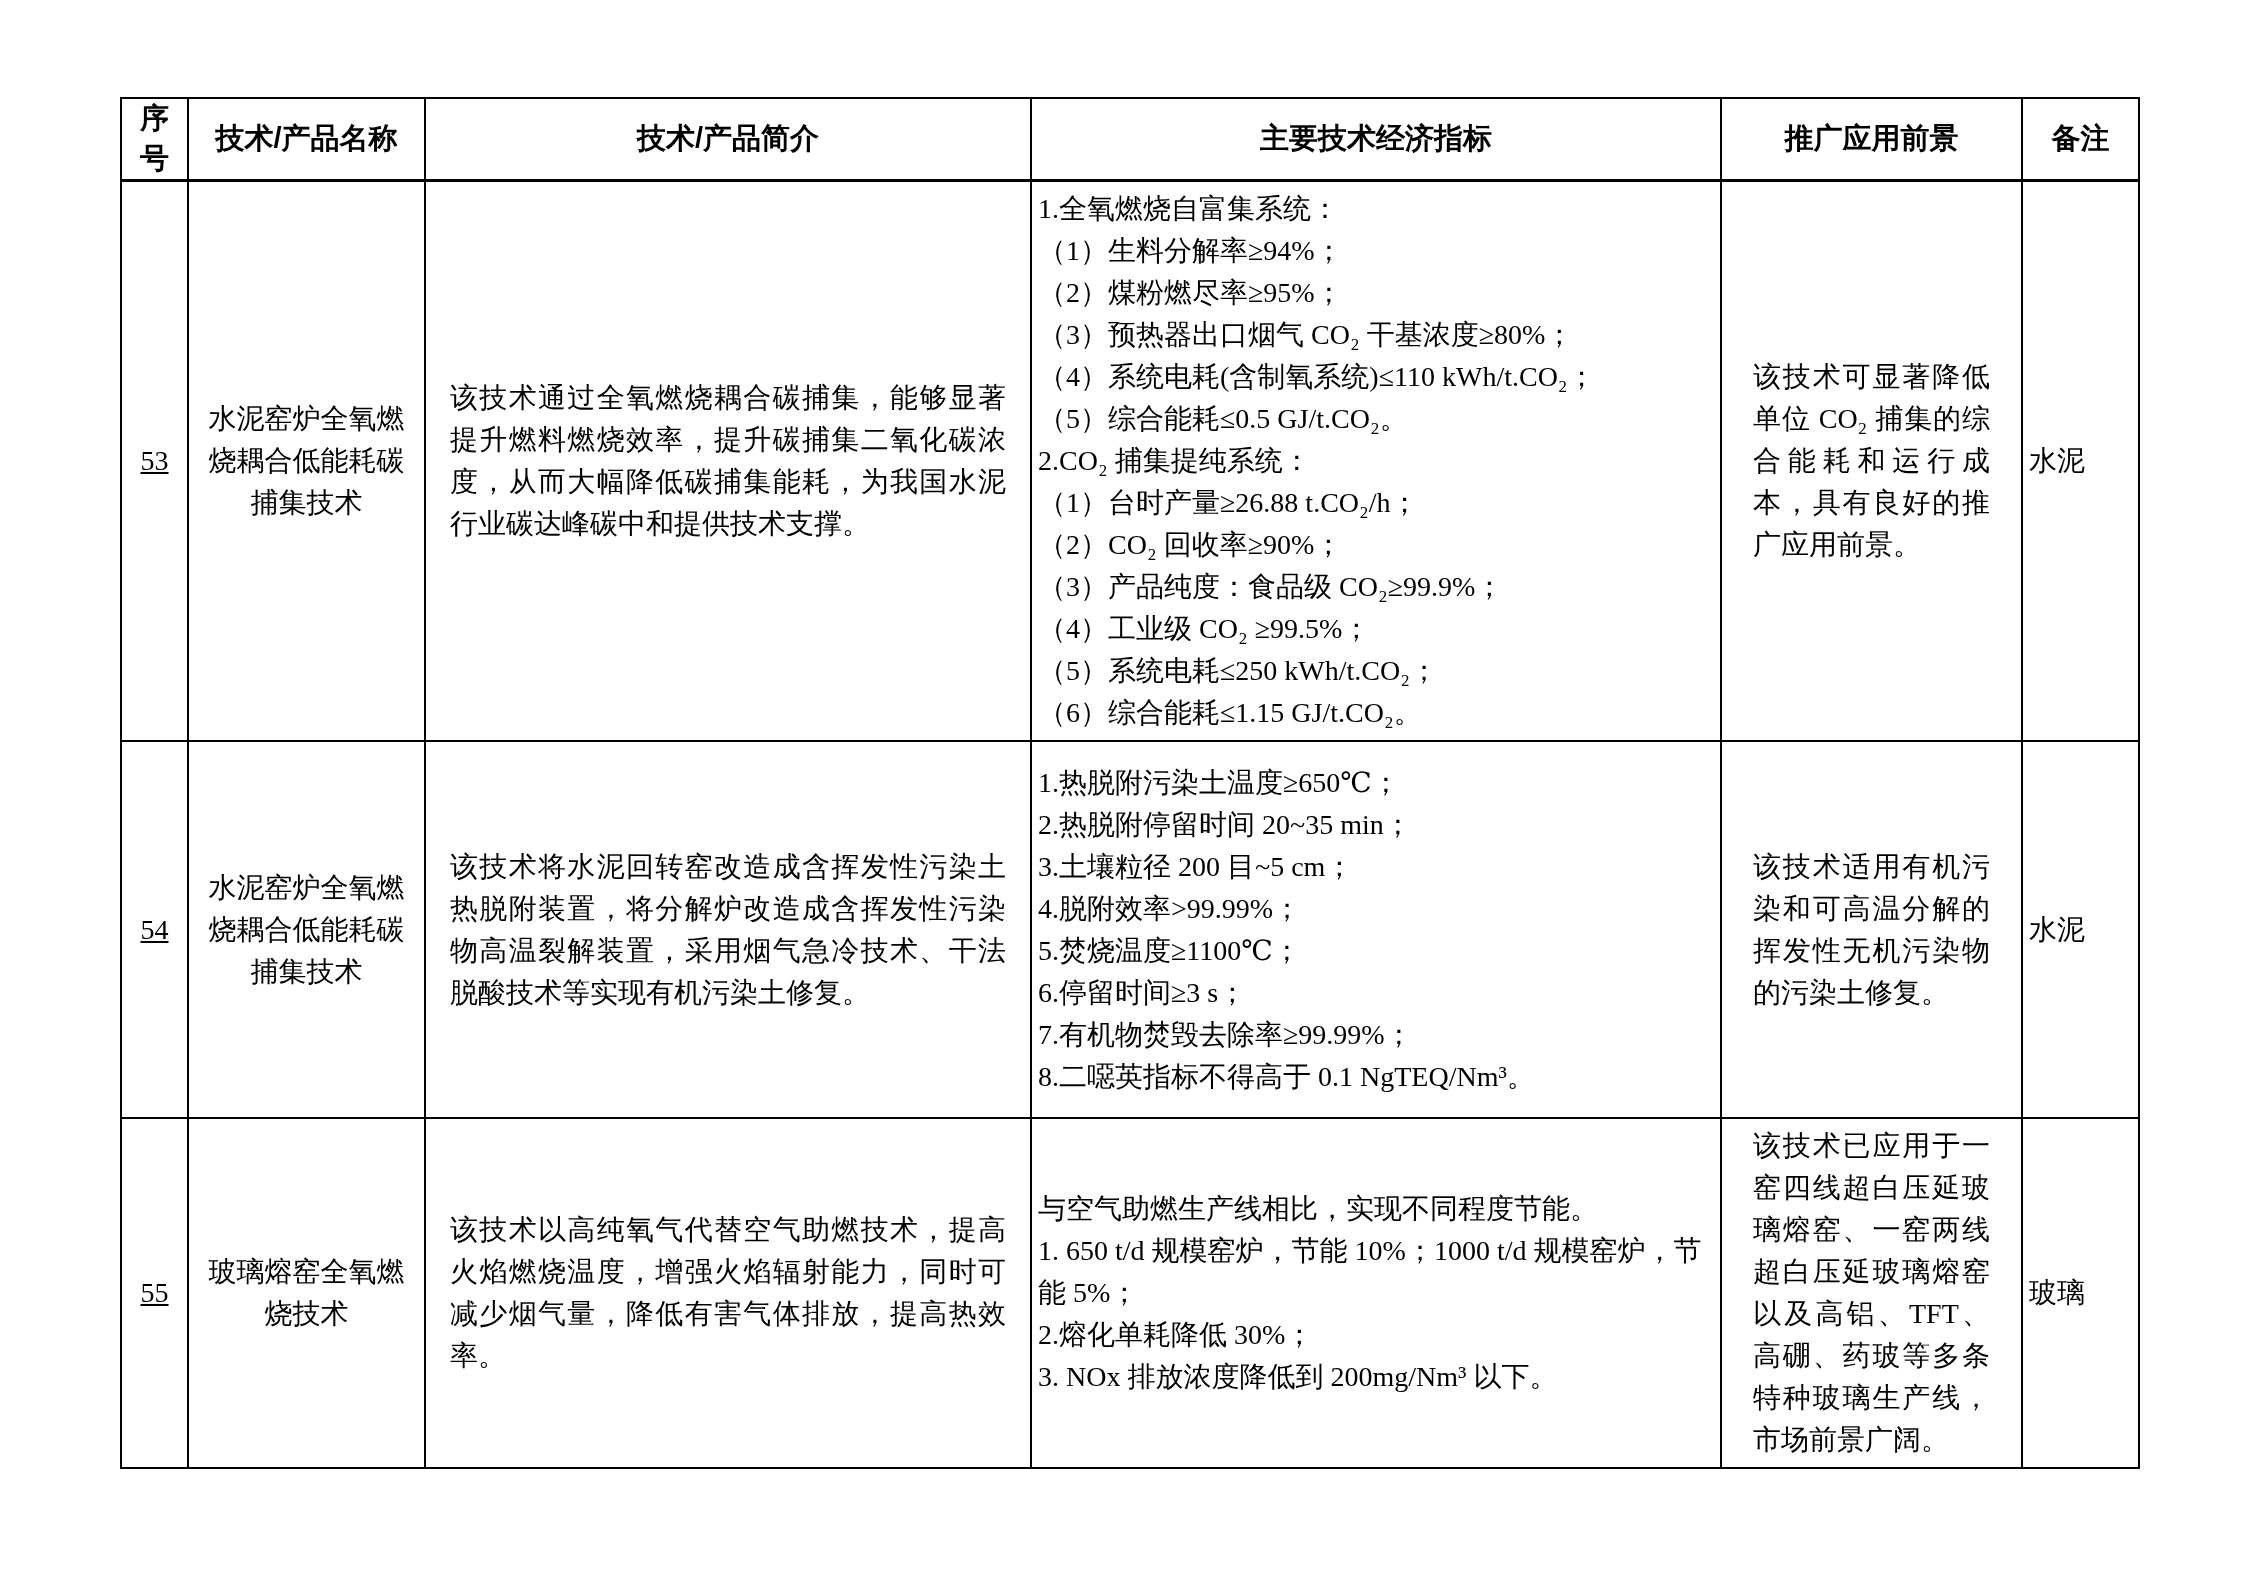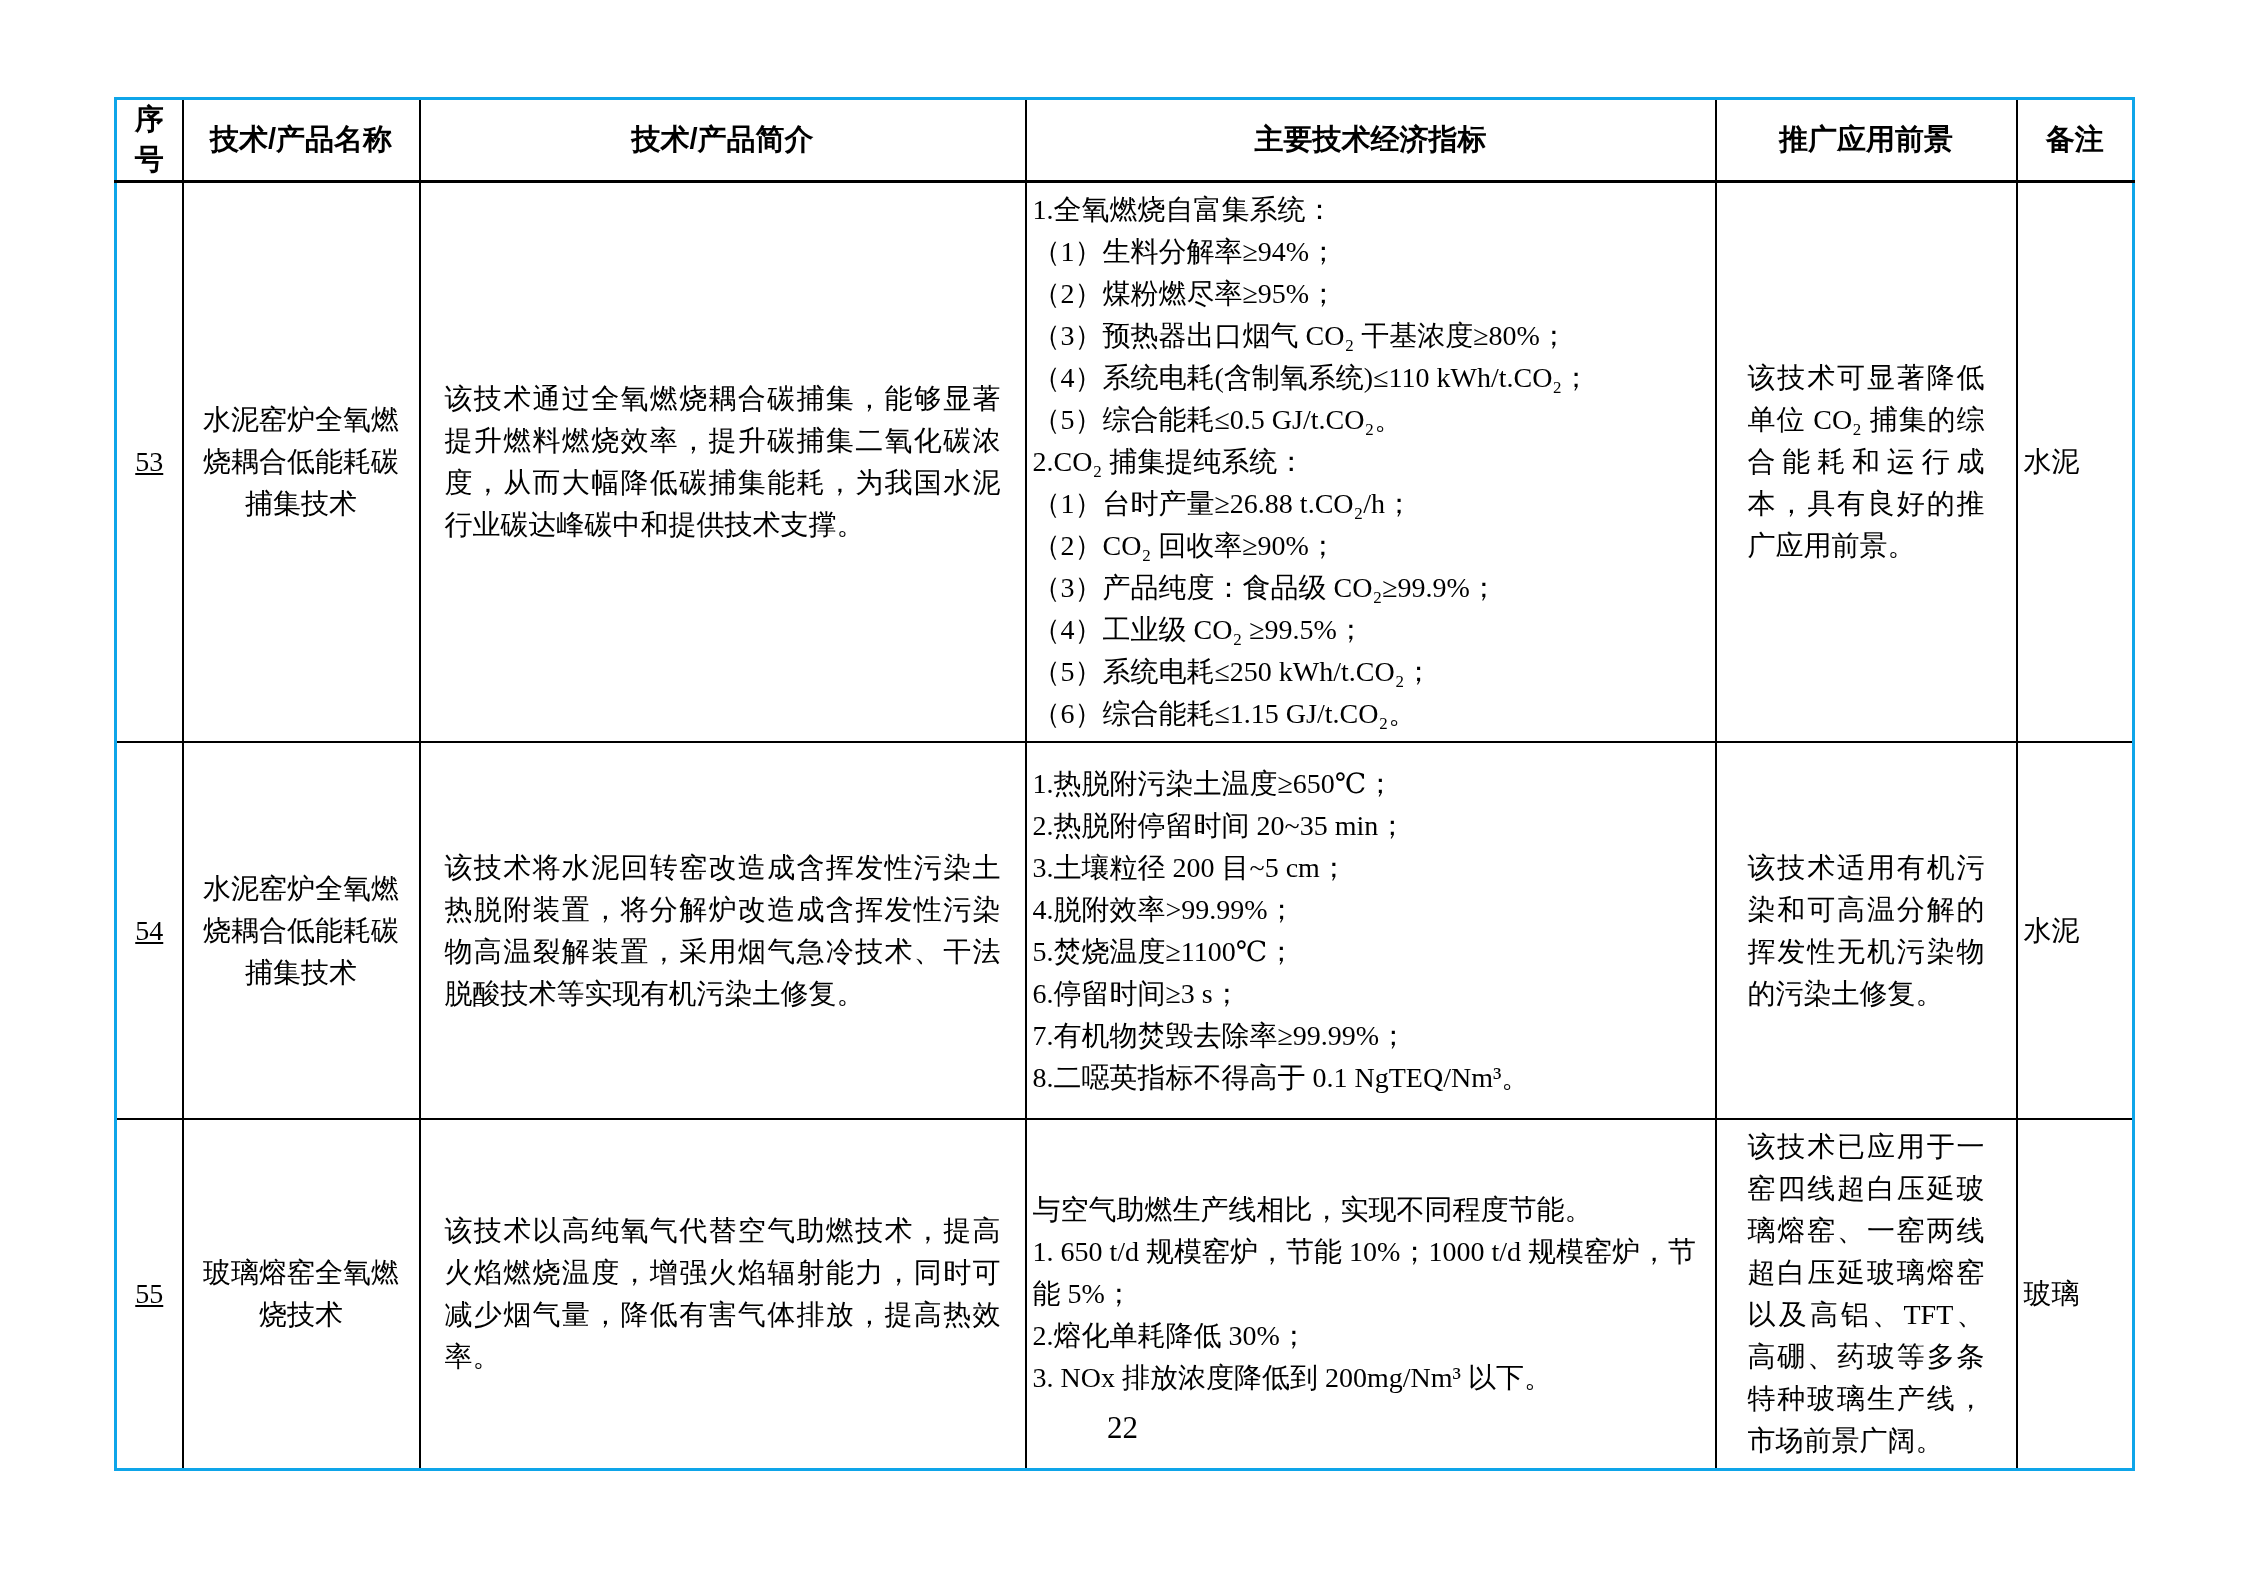--- a/index.html
+++ b/index.html
@@ -6,26 +6,26 @@
   .page {
     position: relative;
     width: 2245px;
     height: 1588px;
     background: #ffffff;
     color: #000;
     font-family: "Liberation Serif", "DejaVu Serif", serif;
   }
   table.doc-table {
     position: absolute;
-    left: 114px;
+    left: 120px;
     top: 97px;
     width: 2018px;
     border-collapse: collapse;
     table-layout: fixed;
-    border: 3px solid #0ea5e9;
+    border: 1px solid #0ea5e9;
   }
   .doc-table th, .doc-table td {
     border: 2px solid #000;
     vertical-align: middle;
     overflow: hidden;
   }
   .doc-table th {
     font-family: "Liberation Sans", "DejaVu Sans", sans-serif;
     font-weight: bold;
     font-size: 29px;
@@ -124,15 +124,14 @@
         <td class="cell-ind">与空气助燃生产线相比，实现不同程度节能。
 1. 650 t/d 规模窑炉，节能 10%；1000 t/d 规模窑炉，节能 5%；
 2.熔化单耗降低 30%；
 3. NOx 排放浓度降低到 200mg/Nm³ 以下。</td>
         <td class="cell-pros">该技术已应用于一窑四线超白压延玻璃熔窑、一窑两线超白压延玻璃熔窑以及高铝、TFT、高硼、药玻等多条特种玻璃生产线，市场前景广阔。</td>
         <td class="cell-remark">玻璃</td>
       </tr>
     </tbody>
   </table>
 
-  <div class="page-number">22</div>
 
 </div>
 
 </body></html>

